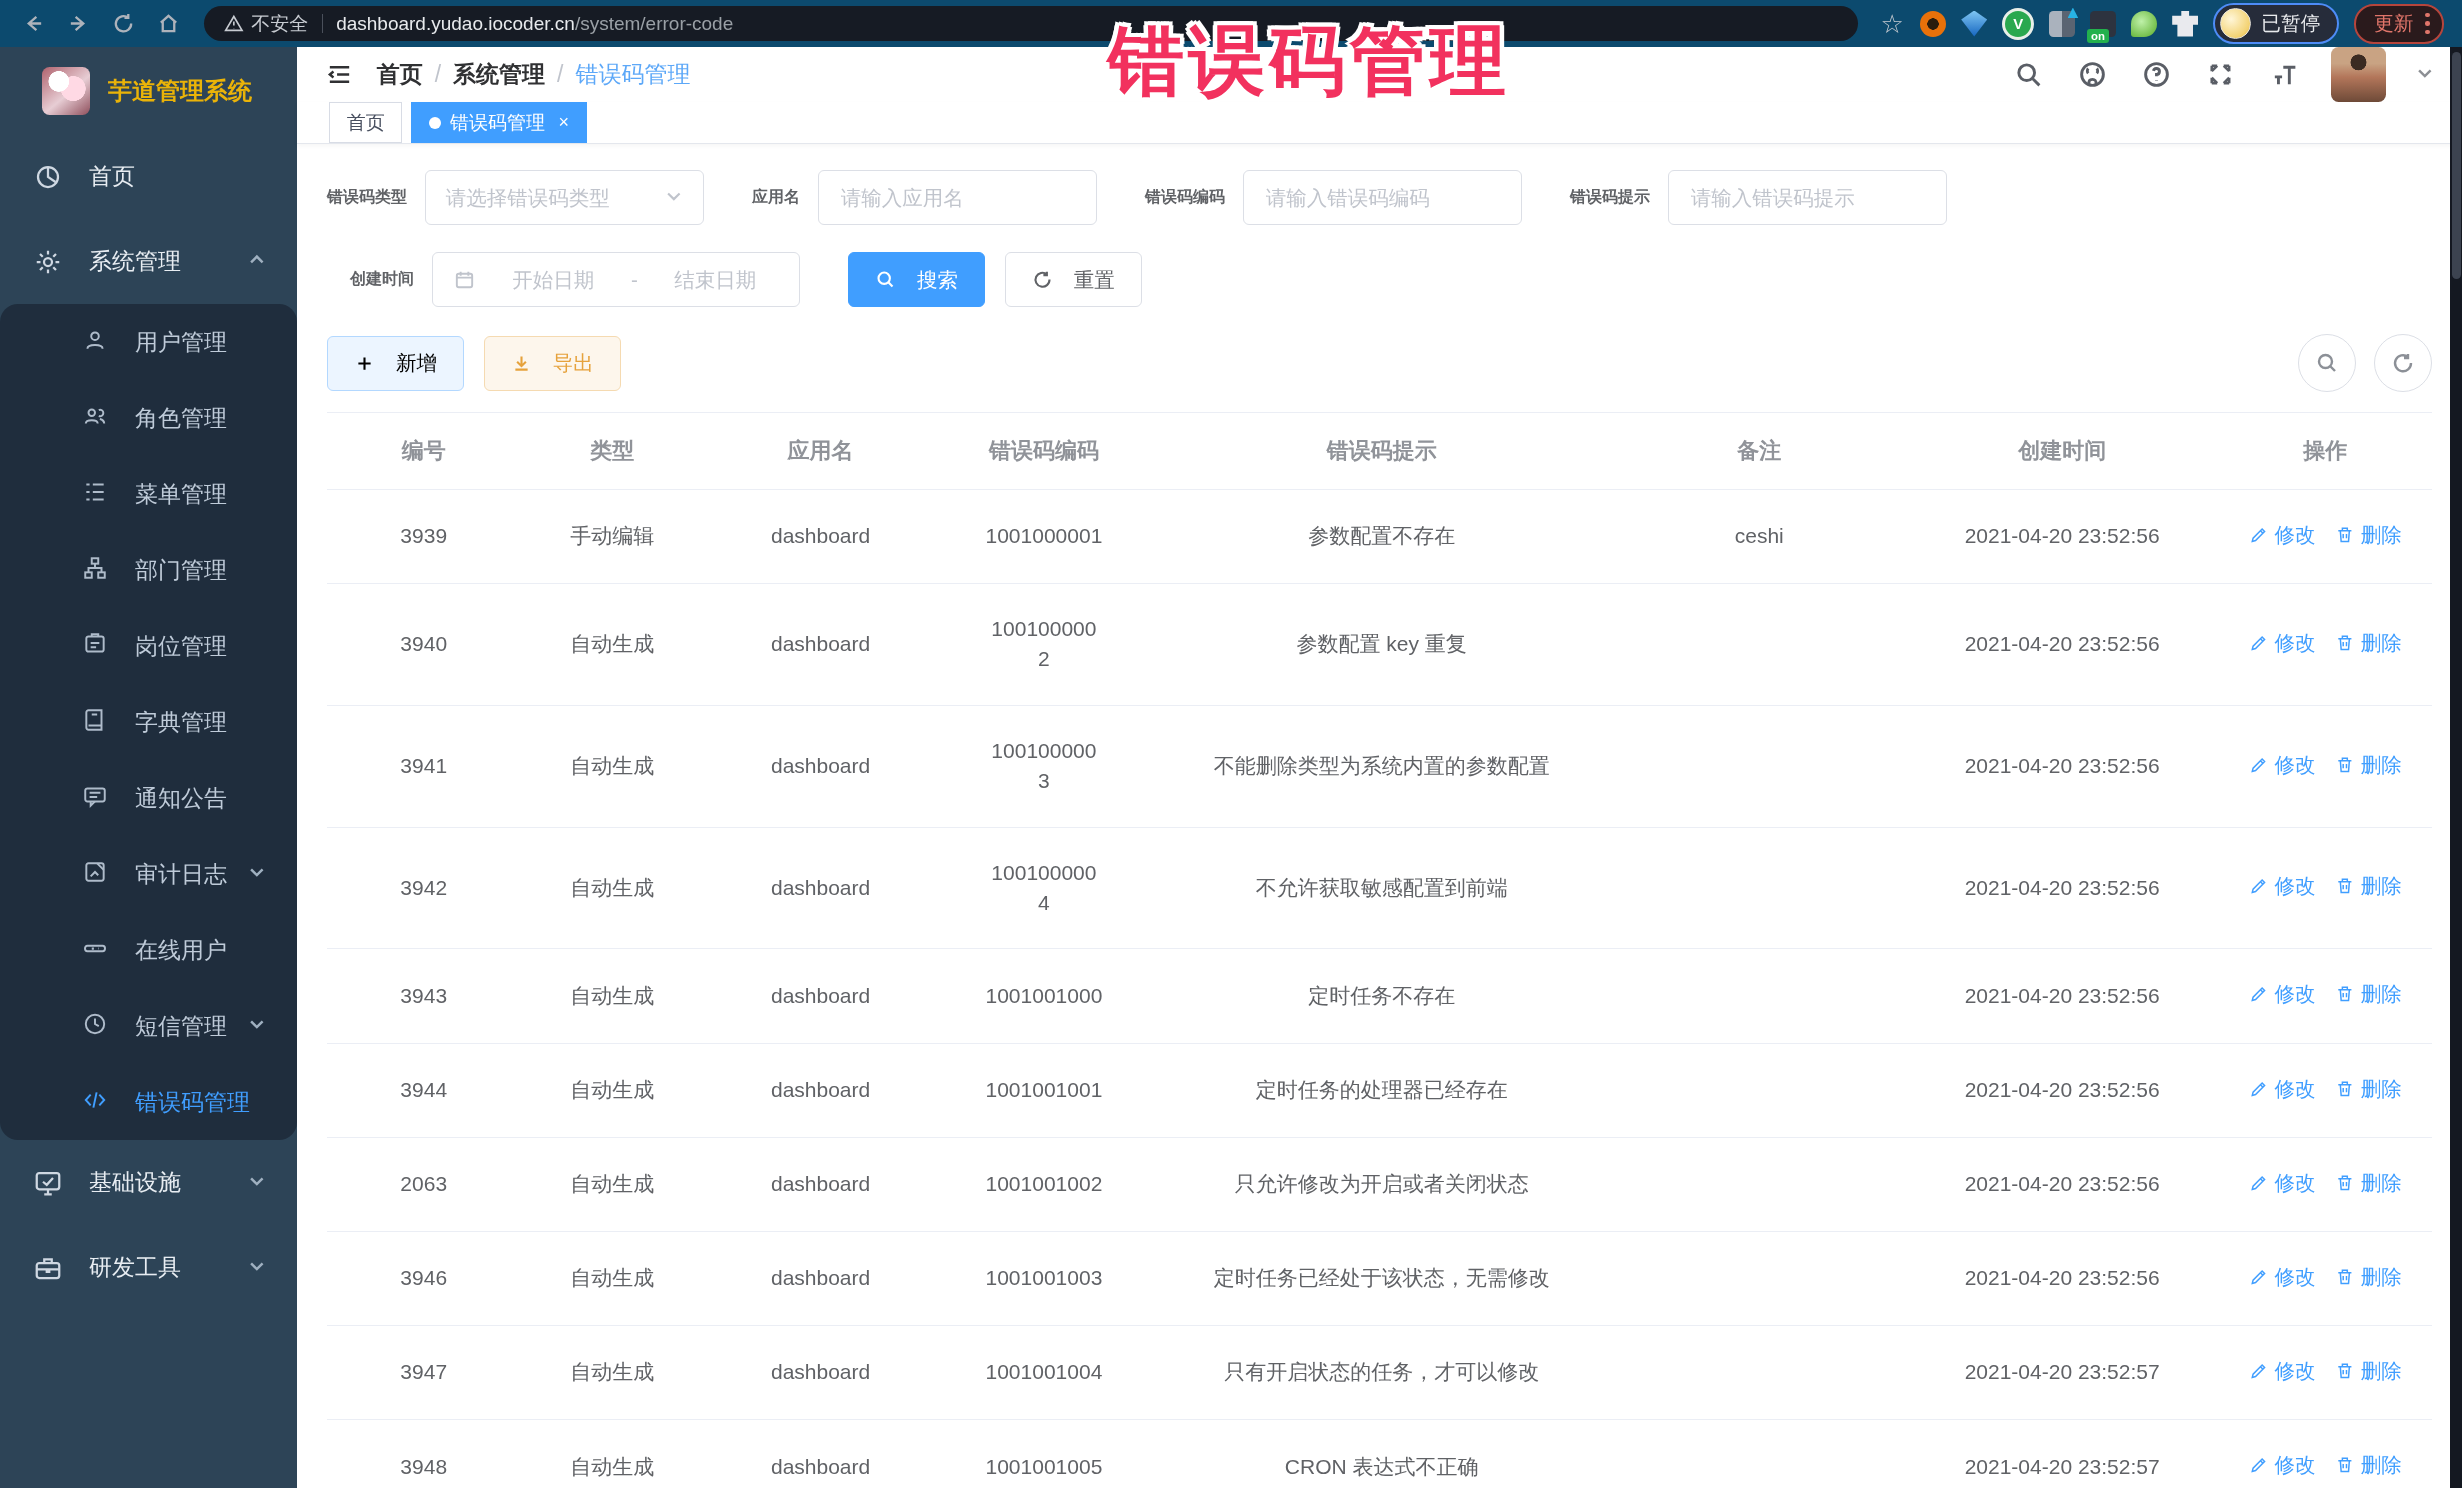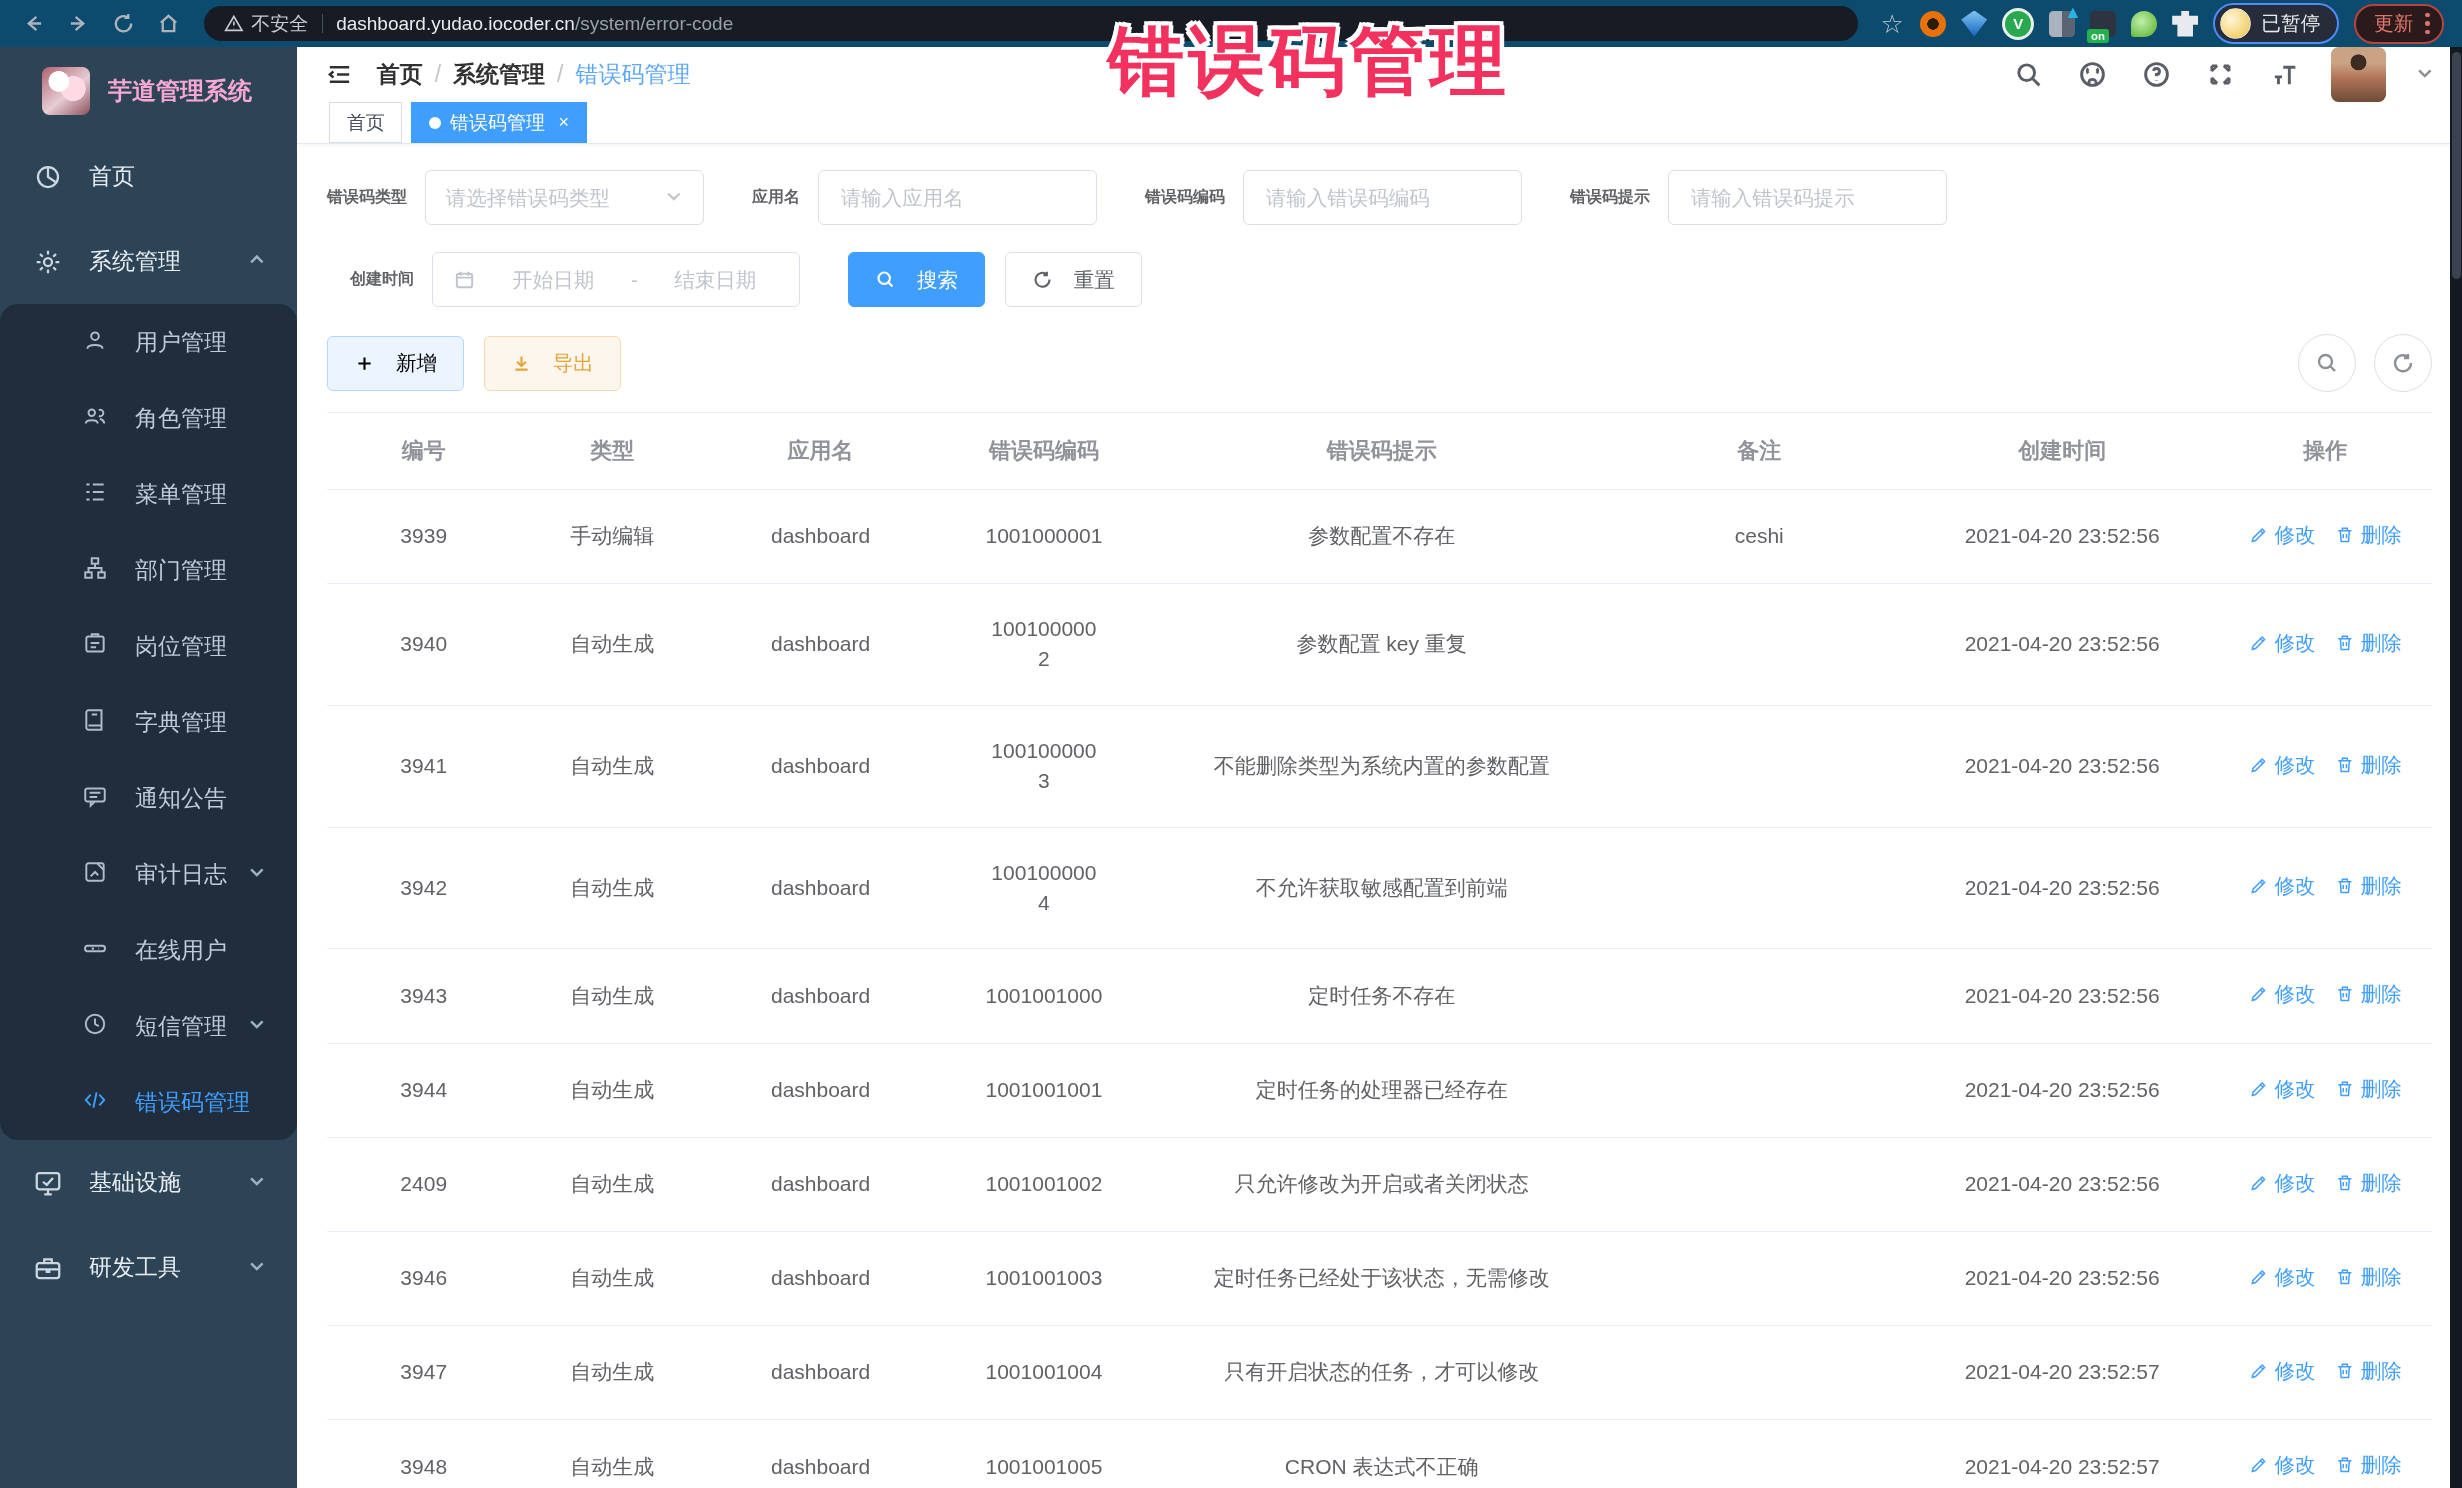--- a/index.html
+++ b/index.html
@@ -37,21 +37,21 @@
   .kebab i{width:4.5px;height:4.5px;border-radius:50%;background:#e0756a;display:block;}
 
   
   .app{display:flex;height:1441px;}
   .sidebar{width:297px;background:#2d4457;flex:0 0 auto;display:flex;flex-direction:column;overflow:hidden;}
   .brand{display:flex;align-items:center;gap:18px;padding:19.7px 0 19.7px 42px;}
   .brand-logo{width:48px;height:48px;border-radius:7.6px;background:
       radial-gradient(circle at 35% 30%,#fff 0 22%,transparent 23%),
       radial-gradient(circle at 65% 45%,#ffd9e4 0 30%,transparent 31%),
       linear-gradient(140deg,#b0626d,#e7cdd4 55%,#8f4f5c);}
-  .brand-title{color:#f9a8d4;font-size:24px;font-weight:bold;white-space:nowrap;}
+  .brand-title{color:#eab308;font-size:24px;font-weight:bold;white-space:nowrap;}
   .menu{flex:1;}
   .m-item{display:flex;align-items:center;height:85px;padding:0 30px 0 33px;color:#e8edf2;font-size:23px;cursor:pointer;}
   .m-item .mi-ic{width:30px;height:30px;margin-right:26px;flex:0 0 auto;color:#cfd8e2;}
   .m-item .mi-ic svg{width:30px;height:30px;stroke:currentColor;fill:none;stroke-width:2;}
   .m-item .chev{margin-left:auto;color:#9fb0c0;}
   .chev svg{width:19.7px;height:19.7px;stroke:currentColor;fill:none;stroke-width:3;}
   .submenu{background:#1f2d3d;border-radius:18px;}
   .submenu .m-item{height:76px;padding-left:82px;color:#bfcbd9;font-size:23px;}
   .submenu .m-item .mi-ic{margin-right:23px;color:#aebbca;}
   .m-item.active{color:#409eff;}
@@ -631,21 +631,21 @@
                     </span>
                     <span class="link">
                       <svg viewBox="0 0 24 24" style="width:19.7px;height:19.7px;stroke:currentColor;fill:none;stroke-width:1.8">
                         <path d="M4 7 H20 M9 7 V4 H15 V7 M6.5 7 L7.5 20 H16.5 L17.5 7 M10 11 V16 M14 11 V16"></path>
                       </svg>
                       <span>删除</span>
                     </span>
                   </span></td>
               </tr>
               <tr>
-                <td>2409</td>
+                <td>2063</td>
                 <td>自动生成</td>
                 <td>dashboard</td>
                 <td>
                   <div>1001001002</div>
                 </td>
                 <td>只允许修改为开启或者关闭状态</td>
                 <td></td>
                 <td>2021-04-20 23:52:56</td>
                 <td><span class="oplinks">
                     <span class="link">

